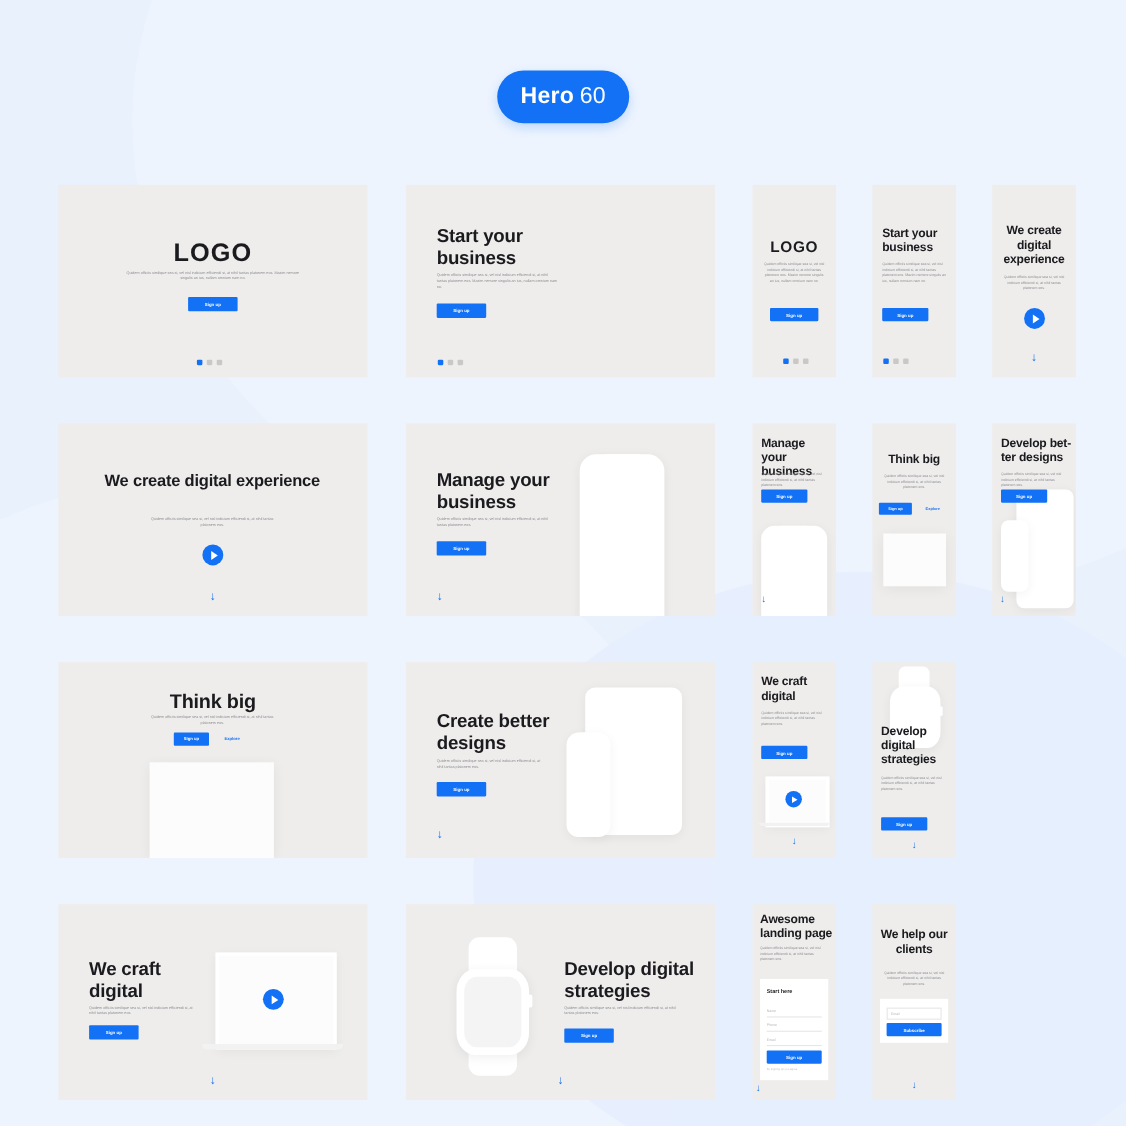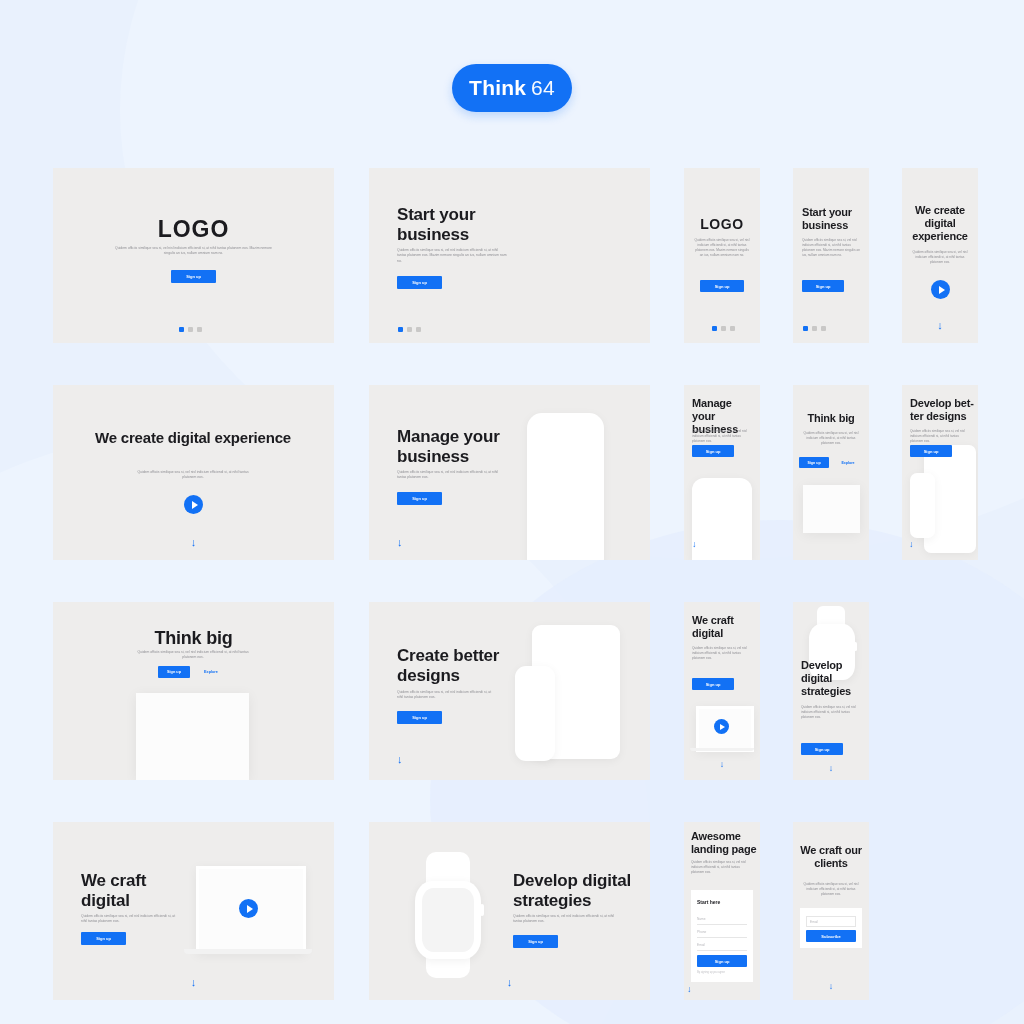--- a/index.html
+++ b/index.html
@@ -66,22 +66,22 @@
 </head>
 <body>
 
 <div class="bg-shapes">
   <div class="blob blob-a"></div>
   <div class="blob blob-b"></div>
   <div class="blob blob-c"></div>
 </div>
 
 <div class="badge">
-  <b>Think</b>
-    <span>64</span>
+  <b>Hero</b>
+    <span>60</span>
 </div>
 
 <div class="grid">
 
   <div class="card" style="left:53px;top:168px;width:281px;height:175px;">
     <div class="h-wide" style="position:absolute;left:0;right:0;top:48px;text-align:center;font-size:23px;letter-spacing:1px;">LOGO</div>
     <div class="lorem" style="position:absolute;left:62px;width:157px;top:78px;text-align:center;font-size:3.4px;">Quidem officiis similique sea si, vel nisl indicium efficiendi si, at nihil tantas platonem eos. Mazim nemore singulis an ius, nullam omnium nam no.</div>
     <div class="btn" style="position:absolute;left:118px;top:102px;width:45px;height:13px;font-size:4px;border-radius:1px;">Sign up</div>
     <div class="dots" style="position:absolute;left:126px;top:159px;">
       <span class="dot on"></span>
@@ -253,21 +253,21 @@
       <div class="field" style="position:absolute;left:6px;top:23px;width:50px;height:11px;font-size:3.2px;">Name</div>
       <div class="field" style="position:absolute;left:6px;top:36px;width:50px;height:11px;font-size:3.2px;">Phone</div>
       <div class="field" style="position:absolute;left:6px;top:49px;width:50px;height:11px;font-size:3.2px;">Email</div>
       <div class="btn" style="position:absolute;left:6px;top:65px;width:50px;height:12px;font-size:4px;border-radius:1px;">Sign up</div>
       <div class="finetext" style="position:absolute;left:6px;top:81px;font-size:2.6px;">By signing up you agree</div>
     </div>
     <div class="arrow" style="position:absolute;left:3px;top:163px;font-size:9px;">↓</div>
   </div>
 
   <div class="card m" style="left:793px;top:822px;width:76px;height:178px;">
-    <div class="h-wide" style="position:absolute;left:5px;width:66px;top:22px;text-align:center;font-size:11px;">We craft our clients</div>
+    <div class="h-wide" style="position:absolute;left:5px;width:66px;top:22px;text-align:center;font-size:11px;">We help our clients</div>
     <div class="lorem" style="position:absolute;left:9px;width:58px;top:60px;text-align:center;font-size:3.2px;">Quidem officiis similique sea si, vel nisl indicium efficiendi si, at nihil tantas platonem eos.</div>
     <div class="formcard" style="position:absolute;left:7px;top:86px;width:62px;height:40px;">
       <div class="field2" style="position:absolute;left:6px;top:8px;width:50px;height:11px;font-size:3.2px;padding-left:3px;box-sizing:border-box;">Email</div>
       <div class="btn" style="position:absolute;left:6px;top:22px;width:50px;height:12px;font-size:4px;border-radius:1px;">Subscribe</div>
     </div>
     <div class="arrow" style="position:absolute;left:0;right:0;top:160px;text-align:center;font-size:9px;">↓</div>
   </div>
 
 
 </div>

